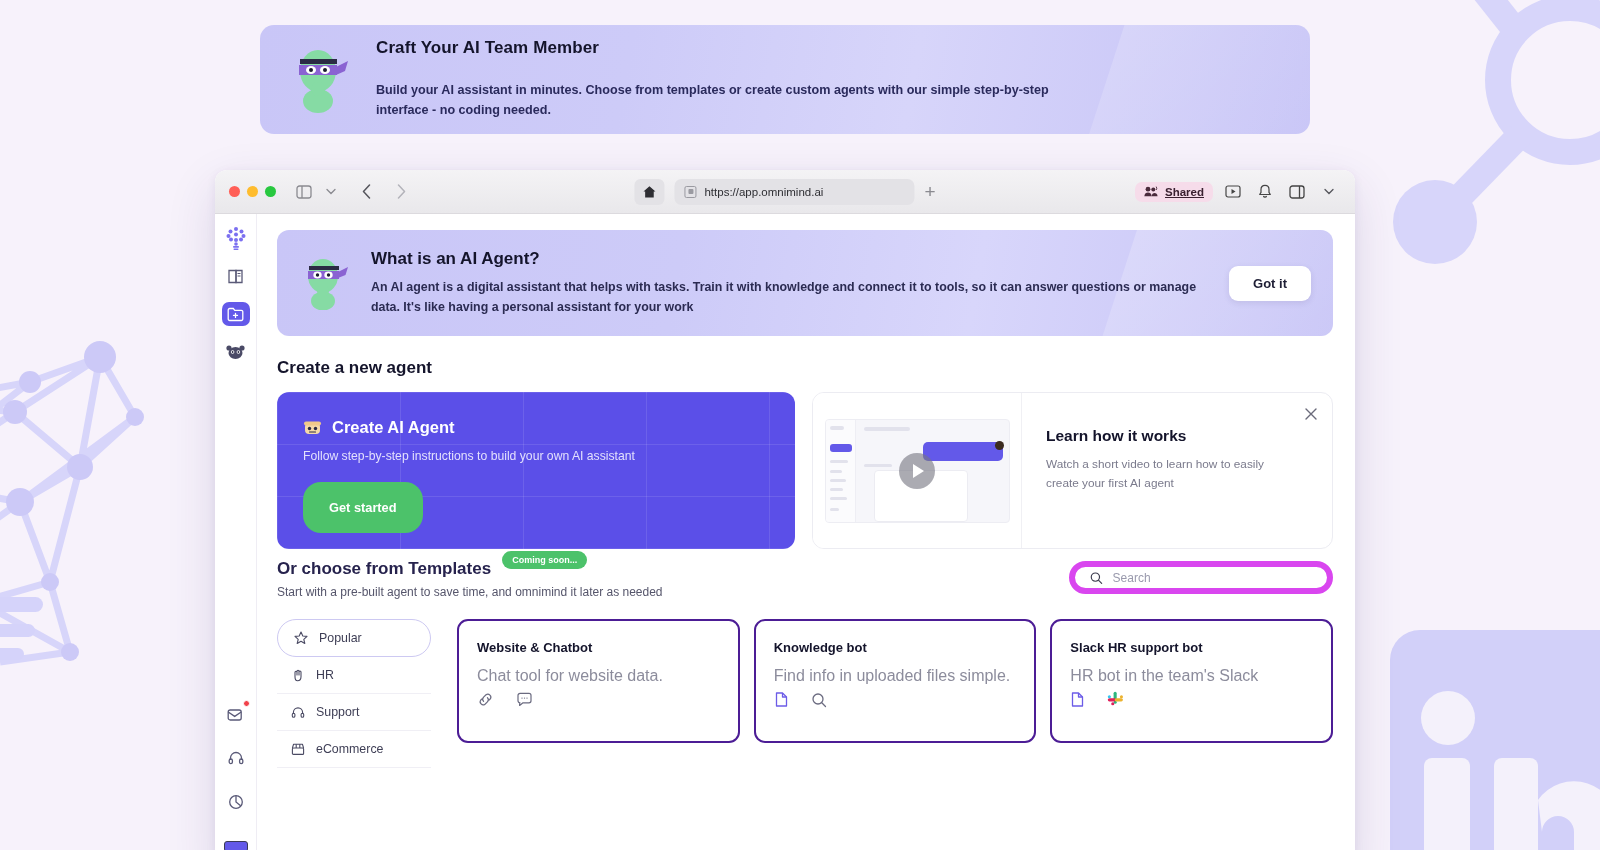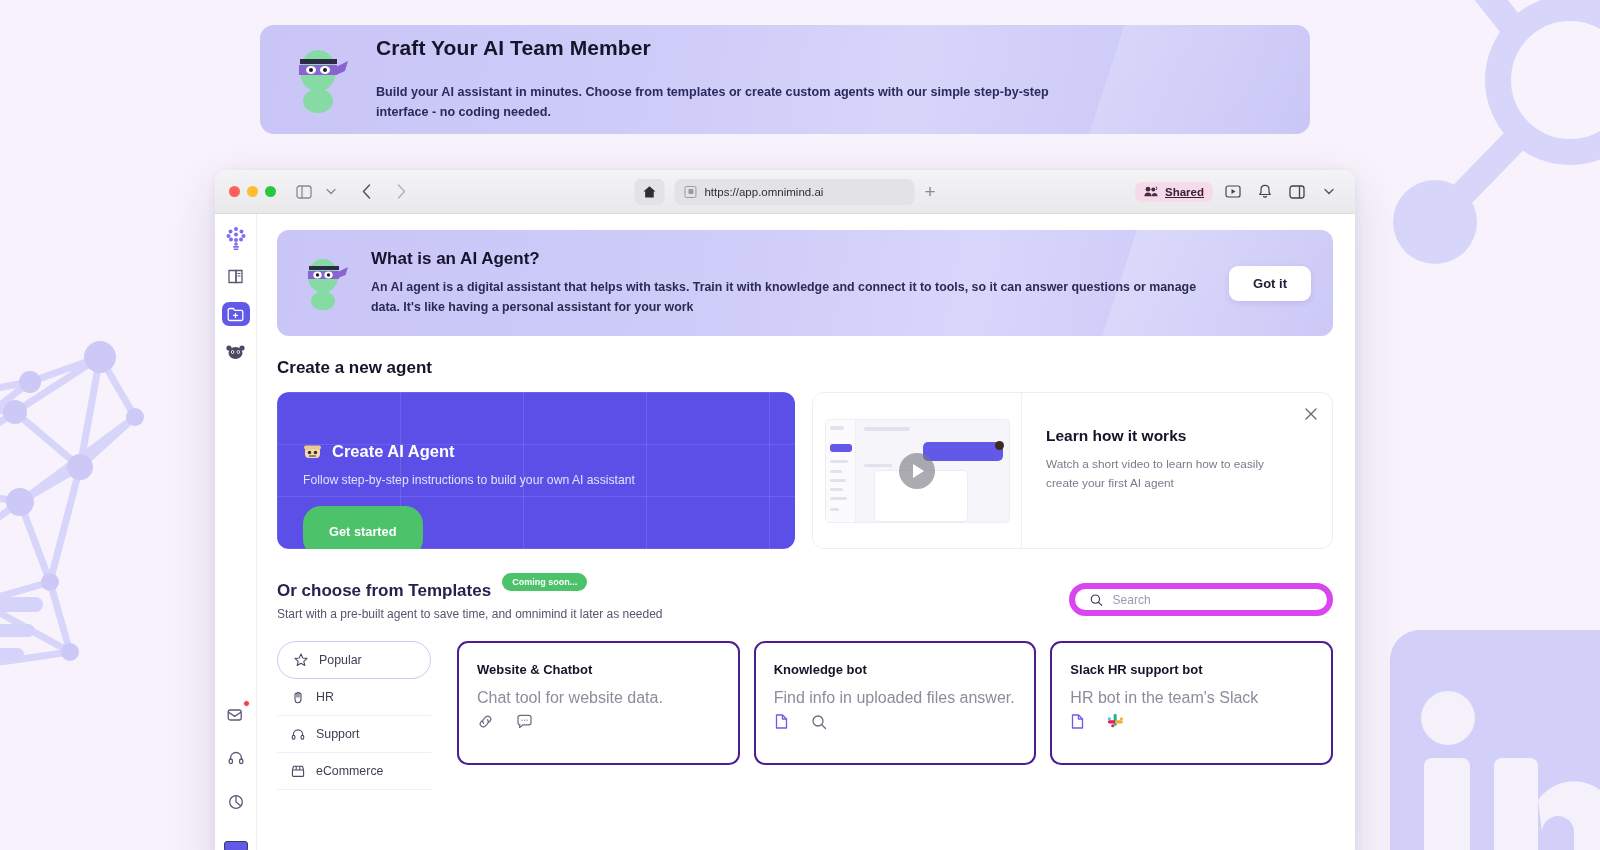--- a/index.html
+++ b/index.html
@@ -34,21 +34,21 @@
   .promo::after {
     content: "";
     position: absolute; right: -120px; top: -60px;
     width: 320px; height: 260px;
     background: linear-gradient(120deg, rgba(255,255,255,.22), rgba(255,255,255,0));
     transform: rotate(18deg);
   }
   .promo-mascot { width: 62px; height: 66px; flex: 0 0 auto; margin-right: 26px; position: relative; z-index: 2;}
   .promo-text { position: relative; z-index: 2; }
   .promo-title {
-    font-size: 21px; font-weight: bold; color: #14142b;
+    font-size: 17px; font-weight: bold; color: #14142b;
     letter-spacing: .1px; margin-bottom: 23px;
   }
   .promo-sub {
     font-size: 12.6px; font-weight: bold; color: #2a2a5c;
     line-height: 1.55; max-width: 700px;
   }
 
   
   .browser {
     position: absolute;
@@ -186,21 +186,20 @@
       linear-gradient(rgba(255,255,255,.10) 1px, transparent 1px) 0 0/100% 52px,
       linear-gradient(90deg, rgba(255,255,255,.10) 1px, transparent 1px) 0 0/123px 100%,
       #5b4fe8;
     padding: 26px 26px;
     position: relative; overflow: hidden;
   }
   .cc-title {
     display: flex; align-items: center; gap: 10px;
     color: #fff; font-size: 16.5px; font-weight: bold;
     margin-bottom: 12px;
-    margin-top: 24px;
   }
   .cc-sub { color: #e3e0fd; font-size: 12.2px; margin-bottom: 19px; }
   .get-started {
     background: #4cc26a; color: #fff;
     border: none; border-radius: 18px;
     padding: 18px 26px; font-size: 12.8px; font-weight: bold;
     font-family: inherit; cursor: pointer;
   }
 
   .video-card {
@@ -242,21 +241,21 @@
   .vc-title { font-size: 15.5px; font-weight: bold; color: #14142b; margin-bottom: 10px; }
   .vc-sub { font-size: 11.8px; color: #7a7a8c; line-height: 1.6; max-width: 245px; }
   .vc-close {
     position: absolute; right: 12px; top: 12px;
     width: 18px; height: 18px; color: #6a6a7a;
     display: flex; align-items: center; justify-content: center;
     cursor: pointer;
   }
 
   
-  .tpl-head { display: flex; align-items: flex-start; margin-top: 32px; }
+  .tpl-head { display: flex; align-items: flex-start; margin-top: 10px; }
   .tpl-head-left { flex: 1; }
   .tpl-title-row { display: flex; align-items: center; gap: 11px; }
   .tpl-title { font-size: 17px; font-weight: bold; color: #26224d; }
   .soon-badge {
     background: #4cc26a; color: #fff;
     font-size: 9px; font-weight: bold;
     padding: 4px 10px; border-radius: 10px;
     position: relative; top: -9px;
   }
   .tpl-sub { font-size: 12px; color: #55556b; margin-top: 6px; }
@@ -669,21 +668,21 @@
                     <path d="M2 4.4 a2 2 0 0 1 2-2 h9 a2 2 0 0 1 2 2 v5.4 a2 2 0 0 1 -2 2 H7 L3.6 14.4 V11.8 H4 a2 2 0 0 1 -2-2 z" fill="none" stroke="currentColor" stroke-width="1.2" stroke-linejoin="round"></path>
                     <circle cx="6" cy="7.1" r="0.7" fill="currentColor"></circle>
                     <circle cx="8.5" cy="7.1" r="0.7" fill="currentColor"></circle>
                     <circle cx="11" cy="7.1" r="0.7" fill="currentColor"></circle>
                   </svg></span>
             </div>
           </div>
 
           <div class="tpl-card">
             <div class="tc-title">Knowledge bot</div>
-            <div class="tc-sub">Find info in uploaded files answer.</div>
+            <div class="tc-sub">Find info in uploaded files simple.</div>
             <div class="tc-icons">
               <span><svg width="15" height="17" viewBox="0 0 15 17">
                     <path d="M2.5 2 h6 L12.5 6 v9 h-10 z" fill="none" stroke="#6c5ce7" stroke-width="1.3" stroke-linejoin="round"></path>
                     <path d="M8.5 2 v4 h4" fill="none" stroke="#6c5ce7" stroke-width="1.3" stroke-linejoin="round"></path>
                   </svg></span>
               <span><svg width="16" height="16" viewBox="0 0 16 16">
                     <circle cx="7" cy="7" r="5" fill="none" stroke="currentColor" stroke-width="1.3"></circle>
                     <path d="M10.8 10.8 L14.5 14.5" stroke="currentColor" stroke-width="1.3" stroke-linecap="round"></path>
                   </svg></span>
             </div>

